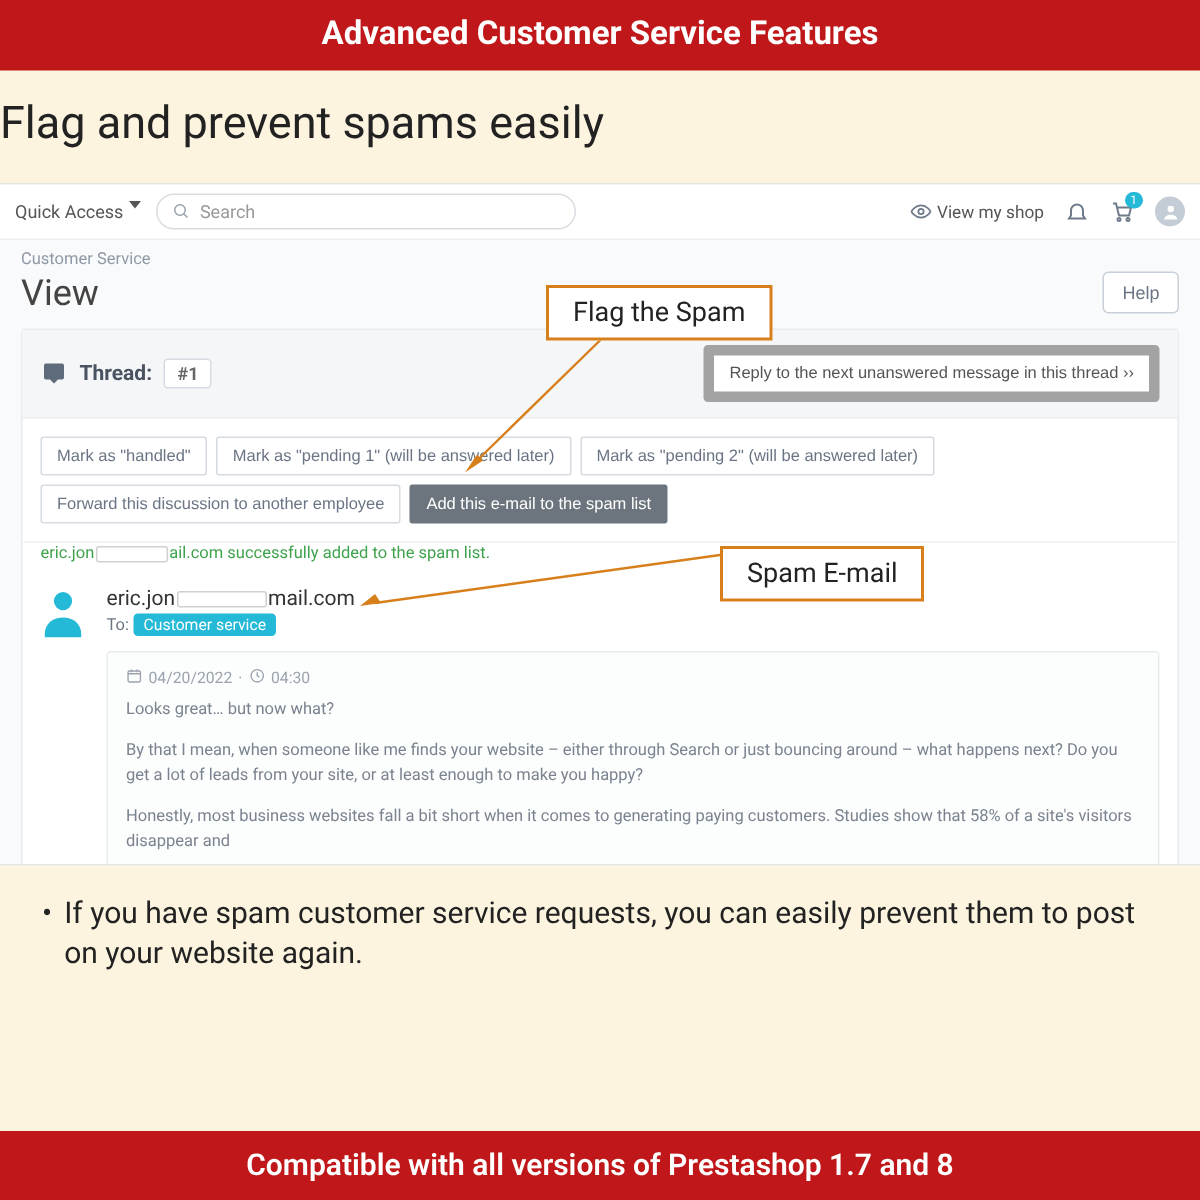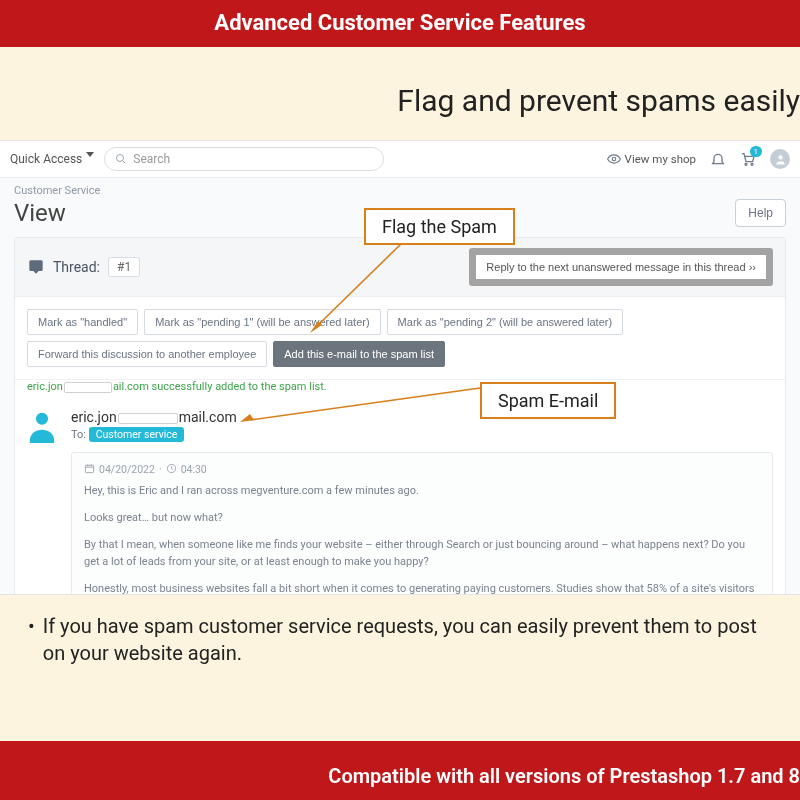--- a/index.html
+++ b/index.html
@@ -1,42 +1,42 @@
 <!DOCTYPE html>
 <html><head>
 <meta charset="utf-8">
 <style>
   * { box-sizing: border-box; margin: 0; padding: 0; }
   html, body { width: 800px; height: 800px; font-family: -apple-system, BlinkMacSystemFont, "Segoe UI", Roboto, sans-serif; }
   .frame { width: 800px; height: 800px; background: #c0181a; display: flex; flex-direction: column; position: relative; }
   .banner-top { color: #fff; font-size: 22px; font-weight: 700; text-align: center; padding: 10px 0 12px; }
-  .banner-bottom { color: #fff; font-size: 20px; font-weight: 600; text-align: right; padding: 23px 0 12px; }
+  .banner-bottom { color: #fff; font-size: 20px; font-weight: 600; text-align: center; padding: 10px 0 12px; }
   .inner { background: #fdf4e0; flex: 1; display: flex; flex-direction: column; }
-  .title { font-size: 30px; text-align: right; padding: 36px 0 22px; color: #222; }
+  .title { font-size: 30px; text-align: left; padding: 18px 0 22px; color: #222; }
   .screenshot { background: #f9fafb; height: 455px; position: relative; overflow: hidden; border-top: 1px solid #e5e5e5; border-bottom: 1px solid #e5e5e5; }
   
   .topbar { display: flex; align-items: center; padding: 6px 10px; gap: 10px; background: #fff; border-bottom: 1px solid #eceef1; }
   .qa { font-size: 12px; color: #555; display: flex; align-items: flex-start; gap: 4px; }
   .caret { width: 0; height: 0; border-left: 4px solid transparent; border-right: 4px solid transparent; border-top: 5px solid #555; }
   .search { flex: 1; max-width: 280px; display: flex; align-items: center; gap: 6px; background: #fff; border: 1px solid #d9dde2; border-radius: 16px; padding: 4px 10px; font-size: 12px; color: #999; }
   .search svg { width: 12px; height: 12px; }
   .top-right { margin-left: auto; display: flex; align-items: center; gap: 14px; }
   .viewshop { font-size: 11.5px; color: #555; display: flex; align-items: center; gap: 4px; }
   .icon-btn { position: relative; color: #6f7b8a; }
   .icon-btn svg { width: 16px; height: 16px; display: block; }
   .badge { position: absolute; top: -5px; right: -6px; background: #24b9d7; color: #fff; border-radius: 8px; font-size: 8px; padding: 1px 4px; }
   .avatar-ico { width: 20px; height: 20px; background: #c4ccd6; border-radius: 50%; display:flex; align-items:center; justify-content:center; }
   .crumbs { padding: 6px 14px 0; font-size: 11px; color: #8f99a6; }
   .view-row { display: flex; align-items: center; padding: 2px 14px 10px; }
   .view-row h1 { font-size: 24px; font-weight: 400; color: #444; }
   .help-btn { margin-left: auto; border: 1px solid #c7cfd8; border-radius: 4px; padding: 6px 12px; font-size: 12px; color: #6a7484; background: #fff; }
   
   .panel { background: #fff; border: 1px solid #e8ebee; border-radius: 3px; margin: 0 14px; box-shadow: 0 1px 2px rgba(0,0,0,.02); }
   .panel-hd { display: flex; align-items: center; padding: 10px 12px; border-bottom: 1px solid #ebeef2; gap: 10px; background: #f4f6f8; }
-  .panel-hd .label { font-size: 14px; color: #4a5361; font-weight: 400; display:flex; align-items:center; gap:8px; }
+  .panel-hd .label { font-size: 14px; color: #4a5361; font-weight: 700; display:flex; align-items:center; gap:8px; }
   .thread-num { border: 1px solid #d6dbe2; border-radius: 3px; padding: 2px 8px; font-size: 12px; color: #666; background:#fff; }
   .reply-btn { margin-left: auto; border: 7px solid #a3a3a3; border-radius: 3px; padding: 6px 10px; font-size: 11px; color: #555; background: #fff; }
   .actions { padding: 12px 12px 6px; border-bottom: 1px solid #eef0f3; }
   .action-row { display: flex; flex-wrap: wrap; gap: 6px; margin-bottom: 6px; }
   .act-btn { border: 1px solid #d6dbe2; border-radius: 2px; padding: 6px 10px; font-size: 11px; color: #6a7484; background: #fff; }
   .act-btn.dark { background: #6c757d; color: #fff; border-color: #6c757d; }
   .success { color: #3fa24c; font-size: 11px; padding: 0 12px 6px; }
   .msg { display: flex; gap: 14px; padding: 10px 12px; }
   .avatar { width: 30px; flex: 0 0 30px; }
   .avatar svg { width: 30px; height: 34px; }
@@ -176,21 +176,20 @@
                   </svg>
                 <span>04/20/2022</span>
                 <span>·</span>
                 <svg width="11" height="11" viewBox="0 0 24 24" fill="none" stroke="#9aa3ae" stroke-width="2">
                     <circle cx="12" cy="12" r="9"></circle>
                     <path d="M12 7v5l3 2"></path>
                   </svg>
                 <span>04:30</span>
               </div>
               <div class="body-text">
-                <p>Hey, this is Eric and I ran across megventure.com a few minutes ago.</p>
                 <p>Looks great… but now what?</p>
                 <p>By that I mean, when someone like me finds your website – either through Search or just bouncing around – what happens next? Do you get a lot of leads from your site, or at least enough to make you happy?</p>
                 <p>Honestly, most business websites fall a bit short when it comes to generating paying customers. Studies show that 58% of a site's visitors disappear and</p>
               </div>
             </div>
           </div>
         </div>
       </div>
 
     </div>

